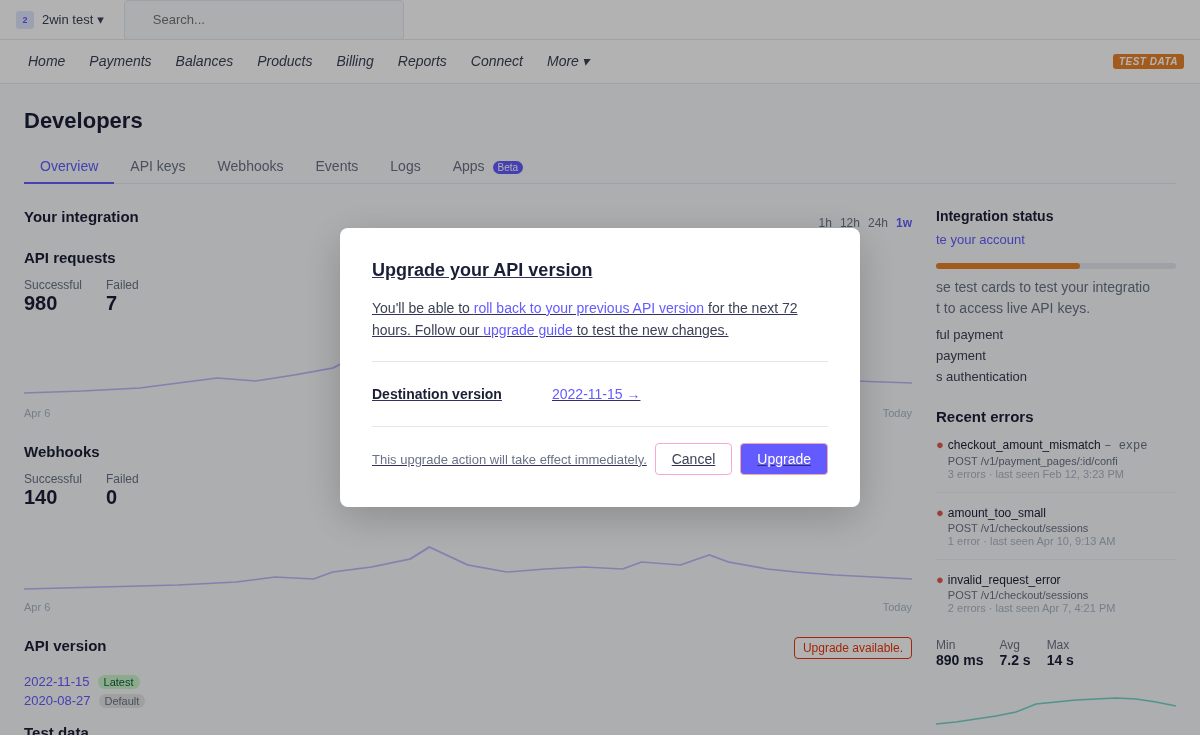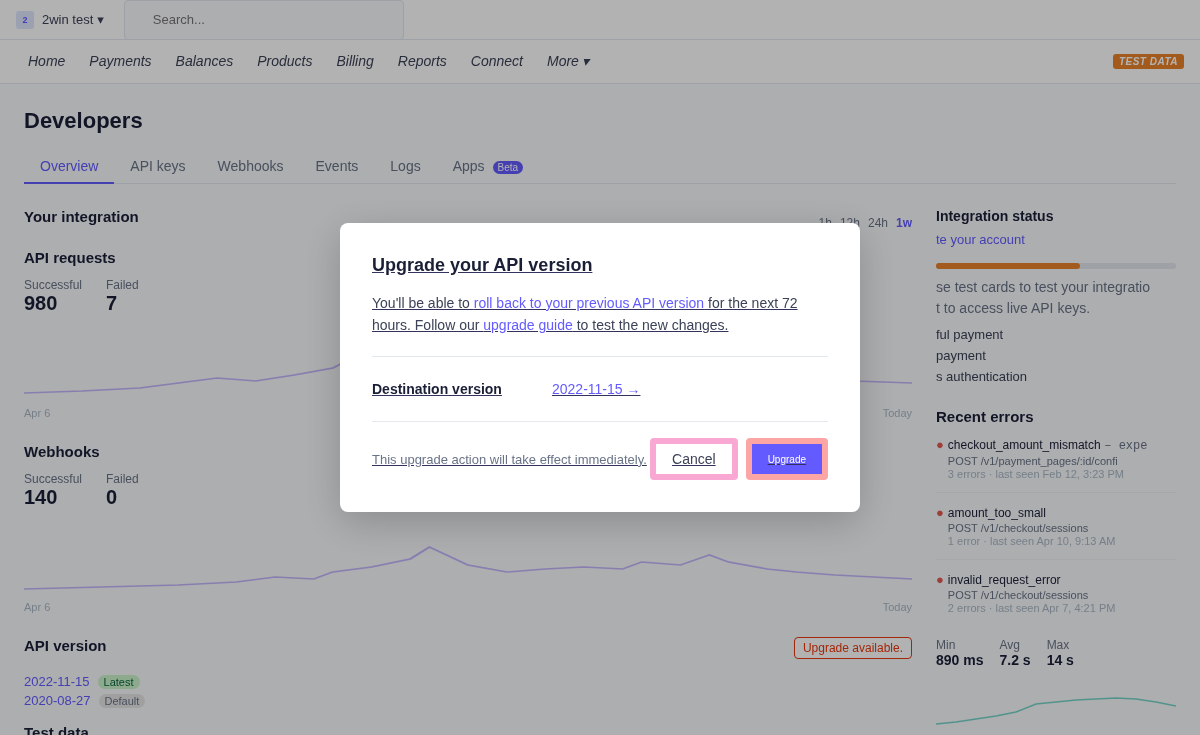--- a/index.html
+++ b/index.html
@@ -91,22 +91,22 @@
     .modal-title { font-size: 18px; font-weight: 600; color: #1a1f36; margin-bottom: 16px; }
     .modal-body { font-size: 14px; color: #3c4257; line-height: 1.6; margin-bottom: 20px; }
     .modal-link { color: #635bff; text-decoration: none; }
     .modal-divider { border: none; border-top: 1px solid #e3e8ee; margin: 16px 0; }
     .modal-row { display: flex; align-items: center; padding: 8px 0; }
     .modal-row-label { font-size: 14px; font-weight: 600; color: #1a1f36; width: 180px; }
     .modal-row-value { color: #635bff; font-size: 14px; display: flex; align-items: center; gap: 4px; }
     .modal-footer { display: flex; justify-content: space-between; align-items: center; margin-top: 16px; }
     .modal-note { font-size: 13px; color: #697386; }
     .modal-actions { display: flex; gap: 8px; }
-    .cancel-btn { padding: 7px 16px; border: 6px solid #f9a8d4; border-radius: 4px; background: #fff; font-size: 14px; color: #3c4257; cursor: pointer; }
-    .upgrade-btn { padding: 7px 16px; border: 6px solid #fca5a5; border-radius: 4px; background: #635bff; font-size: 10px; color: #fff; cursor: pointer; font-weight: 500; }
+    .cancel-btn { padding: 7px 16px; border: 1px solid #f9a8d4; border-radius: 4px; background: #fff; font-size: 14px; color: #3c4257; cursor: pointer; }
+    .upgrade-btn { padding: 7px 16px; border: 1px solid #fca5a5; border-radius: 4px; background: #635bff; font-size: 14px; color: #fff; cursor: pointer; font-weight: 500; }
 
     .nav-right { margin-left: auto; display: flex; align-items: center; }
   </style>
 </head>
 <body>
 
 <div class="top-bar">
   <div class="top-bar-left">
     <span class="account-icon">2</span>
     <span>2win test</span>

